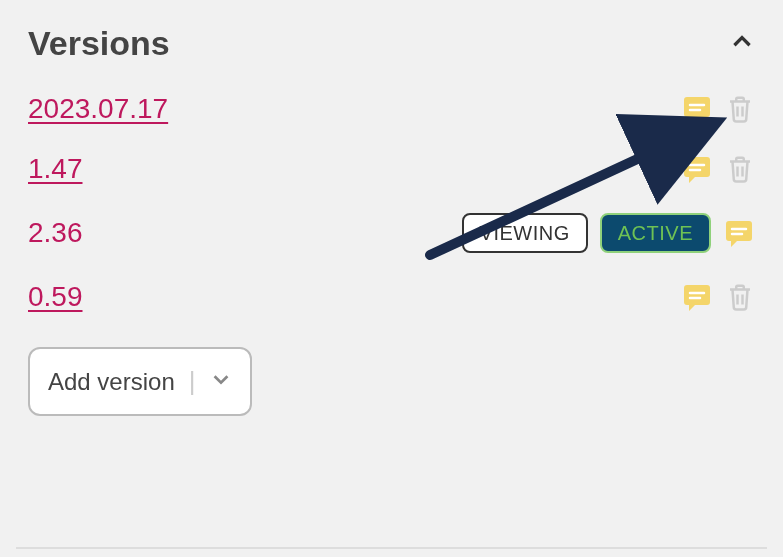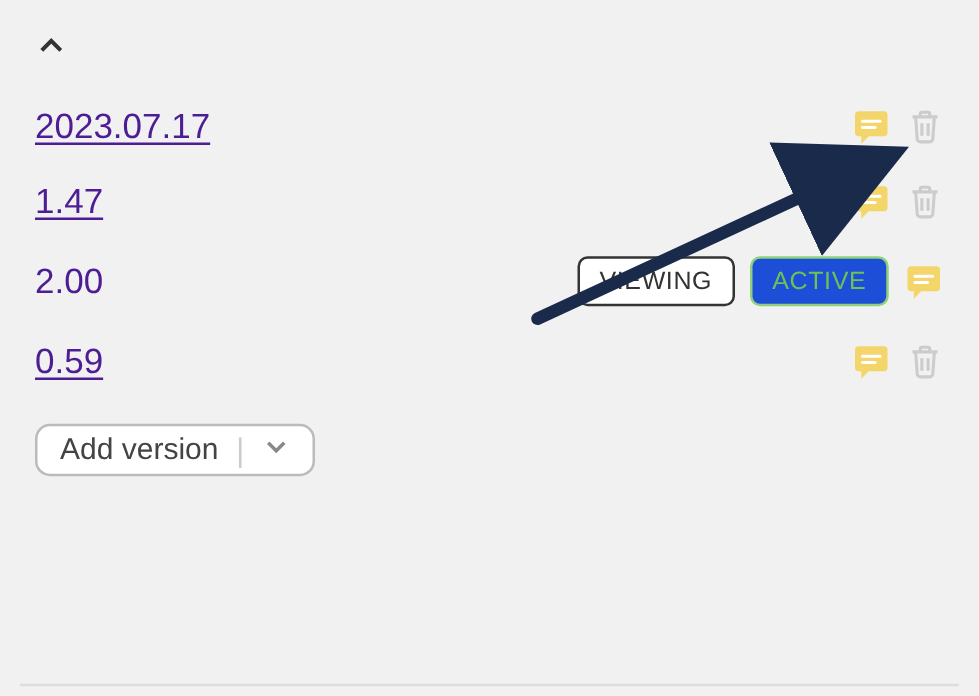--- a/index.html
+++ b/index.html
@@ -42,21 +42,21 @@
     flex-direction: column;
   }
   .version-row {
     display: flex;
     align-items: center;
     justify-content: space-between;
     padding: 14px 0;
   }
   .version-label {
     font-size: 28px;
-    color: #4c1d95;
+    color: #be185d;
     text-align: center;
   }
   .version-label.linked {
     text-decoration: underline;
     text-underline-offset: 4px;
     text-decoration-thickness: 2px;
     cursor: pointer;
   }
   .row-actions {
     display: flex;
@@ -73,21 +73,21 @@
     font-weight: 500;
     border-radius: 8px;
     letter-spacing: 0.5px;
   }
   .badge-viewing {
     background: #fff;
     color: #333;
     border: 2px solid #333;
   }
   .badge-active {
-    background: #1d4ed8;
+    background: #0c4a6e;
     color: #6ec254;
     border: 2px solid #8fd17b;
   }
   .comment-icon {
     width: 32px;
     height: 32px;
     display: inline-flex;
   }
   .comment-icon svg {
     width: 100%;
@@ -102,21 +102,21 @@
     width: 100%;
     height: 100%;
     stroke: #ccc;
     fill: none;
     stroke-width: 2;
   }
   .add-version-btn {
     margin-top: 20px;
     display: inline-flex;
     align-items: center;
-    height: 42px;
+    height: 69px;
     padding: 0 18px;
     background: #fff;
     border: 2px solid #bbb;
     border-radius: 12px;
     font-size: 24px;
     color: #444;
     cursor: pointer;
     gap: 14px;
   }
   .add-version-divider {
@@ -152,20 +152,21 @@
     height: 2px;
     background: #ddd;
   }
 </style>
 </head>
 <body>
 
 <div class="panel">
 
   <div class="panel-header">
+    <h2 class="panel-title">Versions</h2>
     <span class="collapse-icon">
       <svg viewBox="0 0 24 24">
           <polyline points="5 15 12 8 19 15"></polyline>
         </svg>
     </span>
   </div>
 
   <div class="version-list">
 
     <div class="version-row">
@@ -202,21 +203,21 @@
           <svg viewBox="0 0 24 24">
             <path d="M4 6 h16 M9 6 V4 a1 1 0 0 1 1 -1 h4 a1 1 0 0 1 1 1 V6 M6 6 l1 14 a2 2 0 0 0 2 2 h6 a2 2 0 0 0 2 -2 l1 -14"></path>
             <line x1="10" y1="10" x2="10" y2="18"></line>
             <line x1="14" y1="10" x2="14" y2="18"></line>
           </svg>
         </span>
       </div>
     </div>
 
     <div class="version-row">
-      <span class="version-label">2.00</span>
+      <span class="version-label">2.36</span>
       <div class="row-actions">
         <span class="badge badge-viewing">VIEWING</span>
         <span class="badge badge-active">ACTIVE</span>
         <span class="comment-icon">
           <svg viewBox="0 0 32 32">
             <path d="M6 4 h20 a3 3 0 0 1 3 3 v14 a3 3 0 0 1 -3 3 h-12 l-6 6 v-6 h-2 a3 3 0 0 1 -3 -3 v-14 a3 3 0 0 1 3 -3 z" fill="#f4d56a"></path>
             <line x1="9" y1="12" x2="23" y2="12" stroke="#fff" stroke-width="2.5" stroke-linecap="round"></line>
             <line x1="9" y1="17" x2="19" y2="17" stroke="#fff" stroke-width="2.5" stroke-linecap="round"></line>
           </svg>
         </span>

